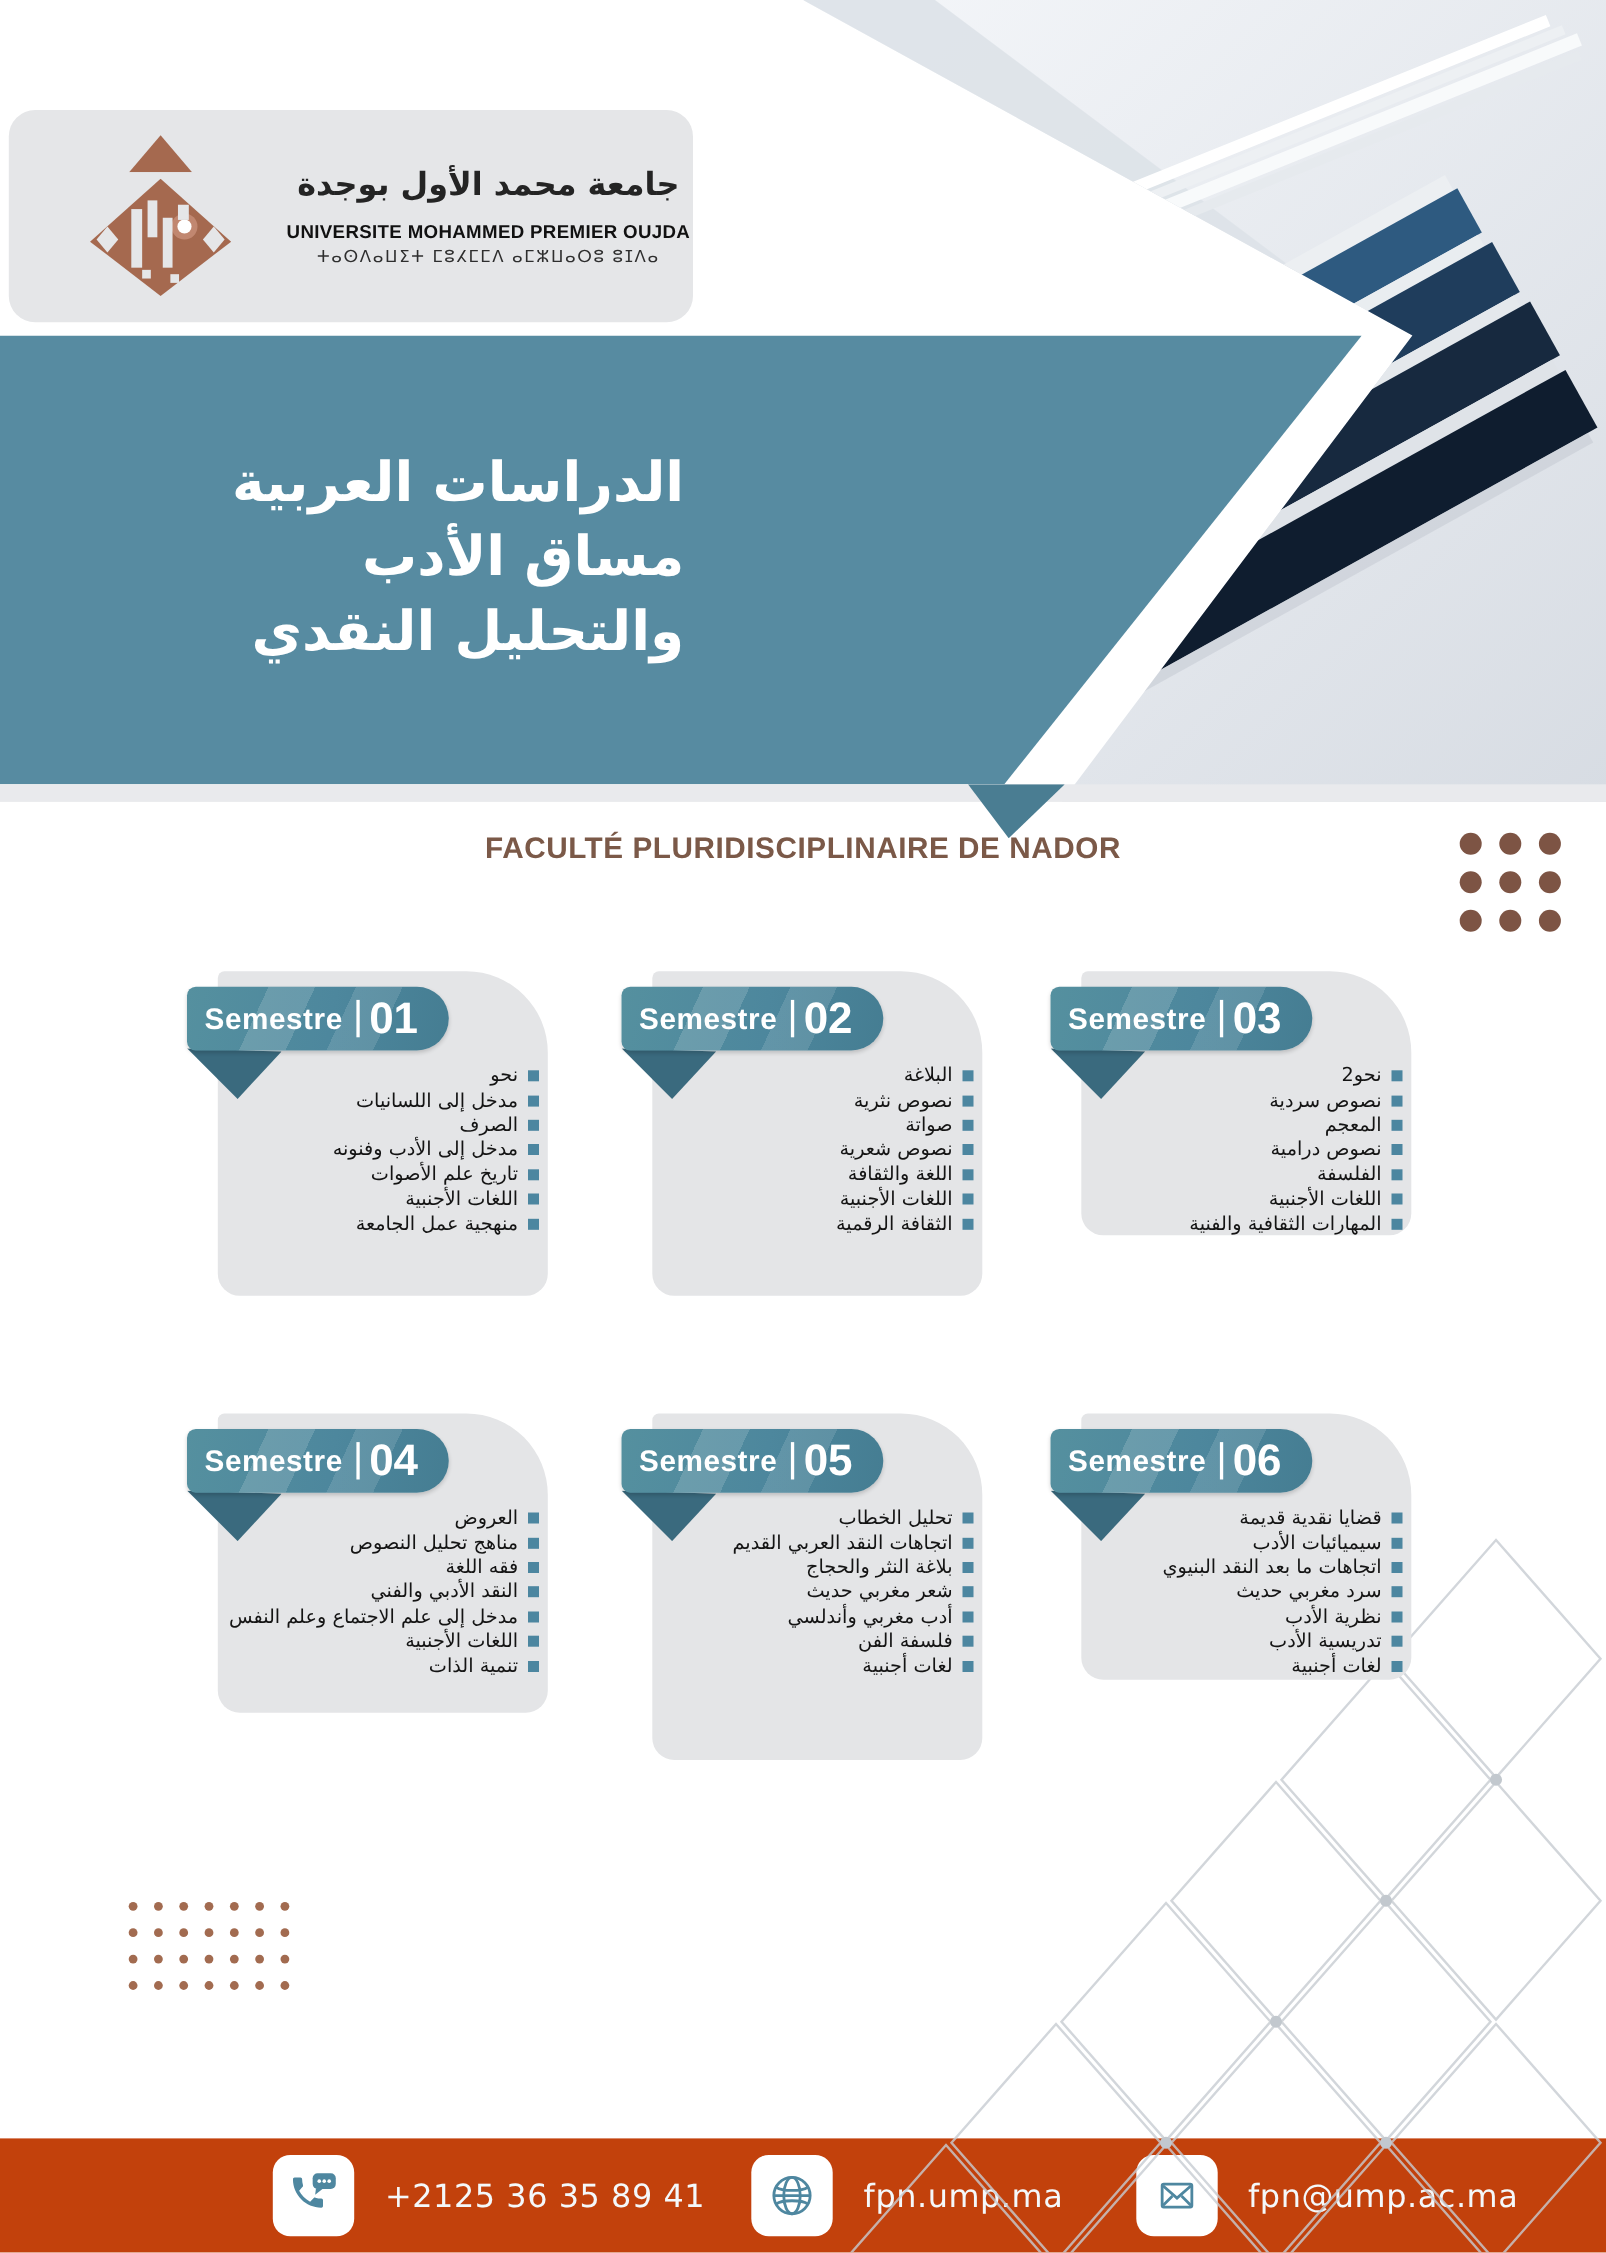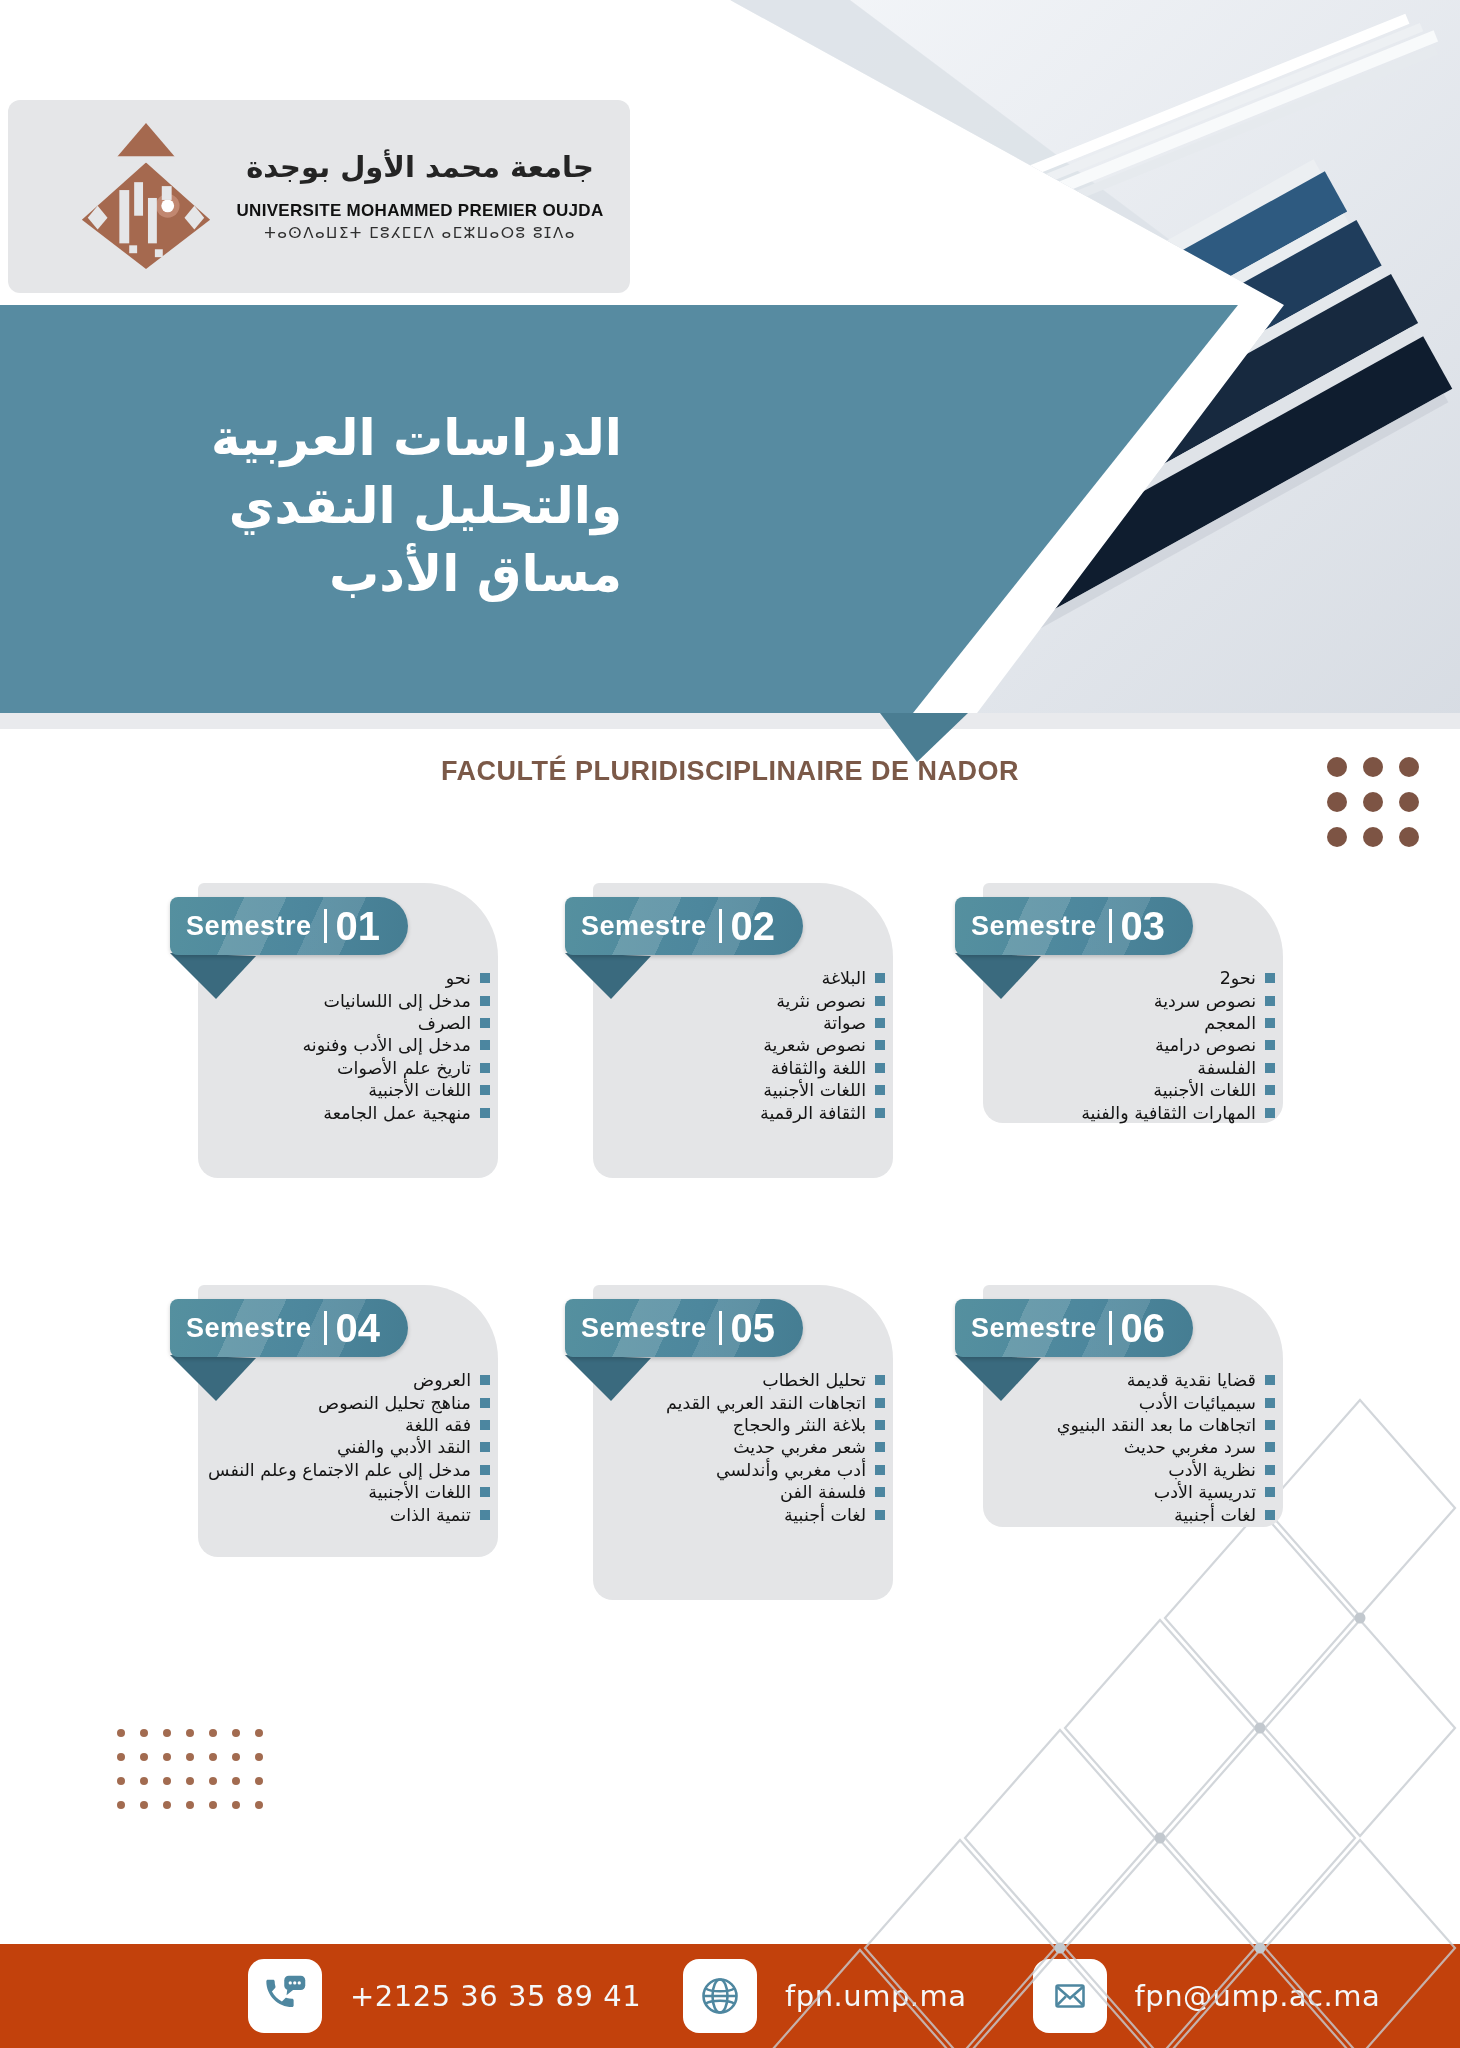--- a/index.html
+++ b/index.html
@@ -17,21 +17,21 @@
   
   .hero-band{position:absolute;top:0;left:0;width:1460px;height:729px;background:#578ba1;
     clip-path:polygon(0px 305px,1238px 305px,913px 713px,0px 713px);}
   .hero-tail{position:absolute;top:0;left:0;width:1460px;height:780px;background:#4a7d92;
     clip-path:polygon(880px 713px,968px 713px,917px 762px);}
   .hero-title{position:absolute;top:404px;left:40px;width:582px;text-align:right;direction:rtl;
     color:#ffffff;font-weight:bold;font-size:50px;line-height:68px;z-index:5;}
 
   
   .header-card{position:absolute;top:100px;left:8px;width:622px;height:193px;background:#e5e6e8;
-    border-radius:12px;display:flex;align-items:center;z-index:6;}
+    border-radius:24px;display:flex;align-items:center;z-index:6;gap:24px;}
   .logo-wrap{margin-left:62px;flex:0 0 auto;}
   .header-text{width:368px;text-align:center;margin-left:14px;}
   .uni-ar{font-size:29px;font-weight:bold;color:#242424;direction:rtl;line-height:1.15;}
   .uni-fr{font-family:"Liberation Sans",sans-serif;font-weight:bold;font-size:17px;
     letter-spacing:.3px;color:#111;margin-top:16px;white-space:nowrap;}
   .uni-tif{font-size:15px;letter-spacing:1.5px;color:#2e2e2e;margin-top:3px;white-space:nowrap;}
 
   
   .faculty{position:absolute;top:756px;left:0;width:1460px;text-align:center;color:#7b5948;z-index:5;}
   .fac-name{font-family:"Liberation Sans",sans-serif;font-weight:bold;font-size:27px;letter-spacing:.5px;}
@@ -111,22 +111,22 @@
       </g>
     </svg>
   </div>
 
   <div class="gray-strip"></div>
   <div class="hero-band"></div>
   <div class="hero-tail"></div>
 
   <div class="hero-title">
     <div>الدراسات العربية</div>
+    <div>مساق الأدب</div>
     <div>والتحليل النقدي</div>
-    <div>مساق الأدب</div>
   </div>
 
   <div class="header-card">
     <div class="logo-wrap">
       <svg width="152" height="148" viewBox="0 0 150 150">
         <polygon points="75,2 104,36 46,36" fill="#a5694f"></polygon>
         <polygon points="75,42 140,100 75,150 10,100" fill="#a5694f"></polygon>
         <circle cx="97" cy="86" r="12" fill="#d8a08c" opacity="0.55"></circle>
         <circle cx="97" cy="86" r="6.5" fill="#ffffff"></circle>
         <rect x="48" y="70" width="10" height="54" fill="#e5e6e8"></rect>

